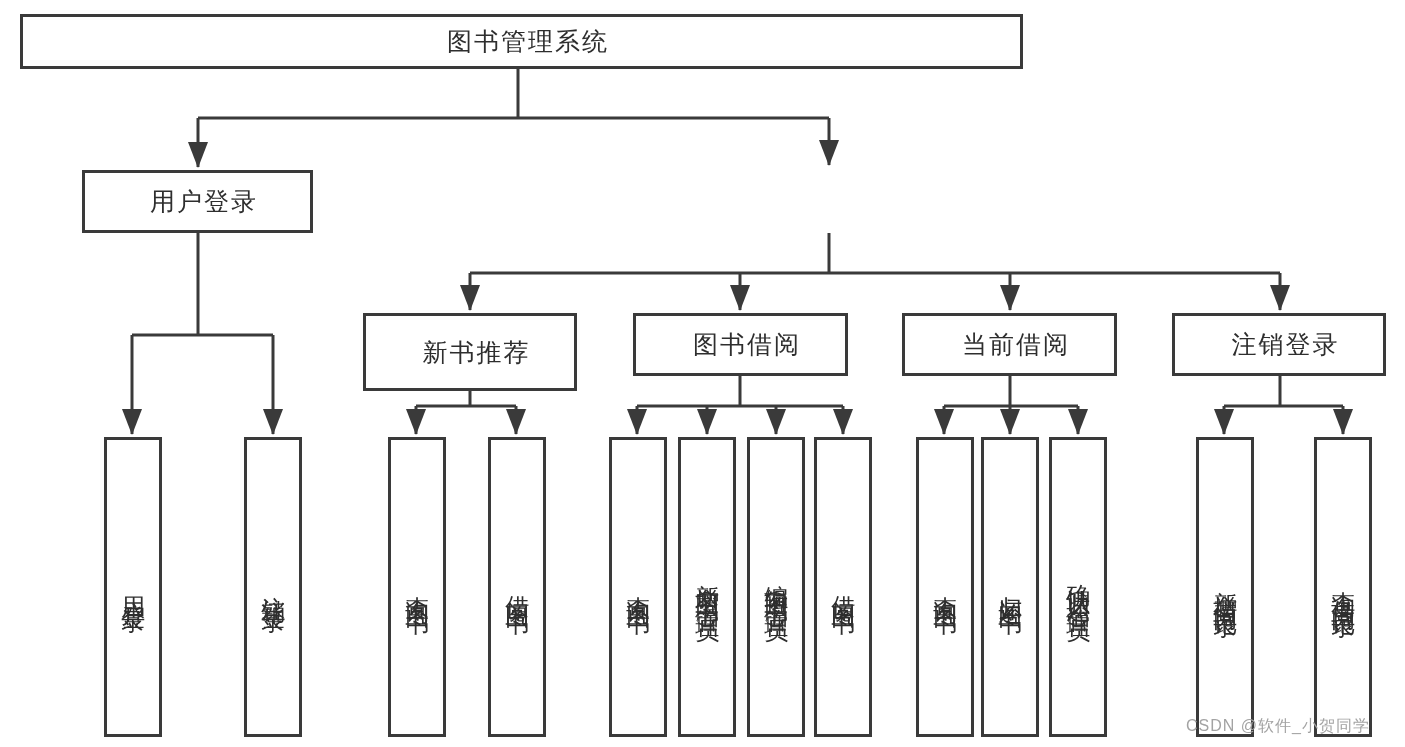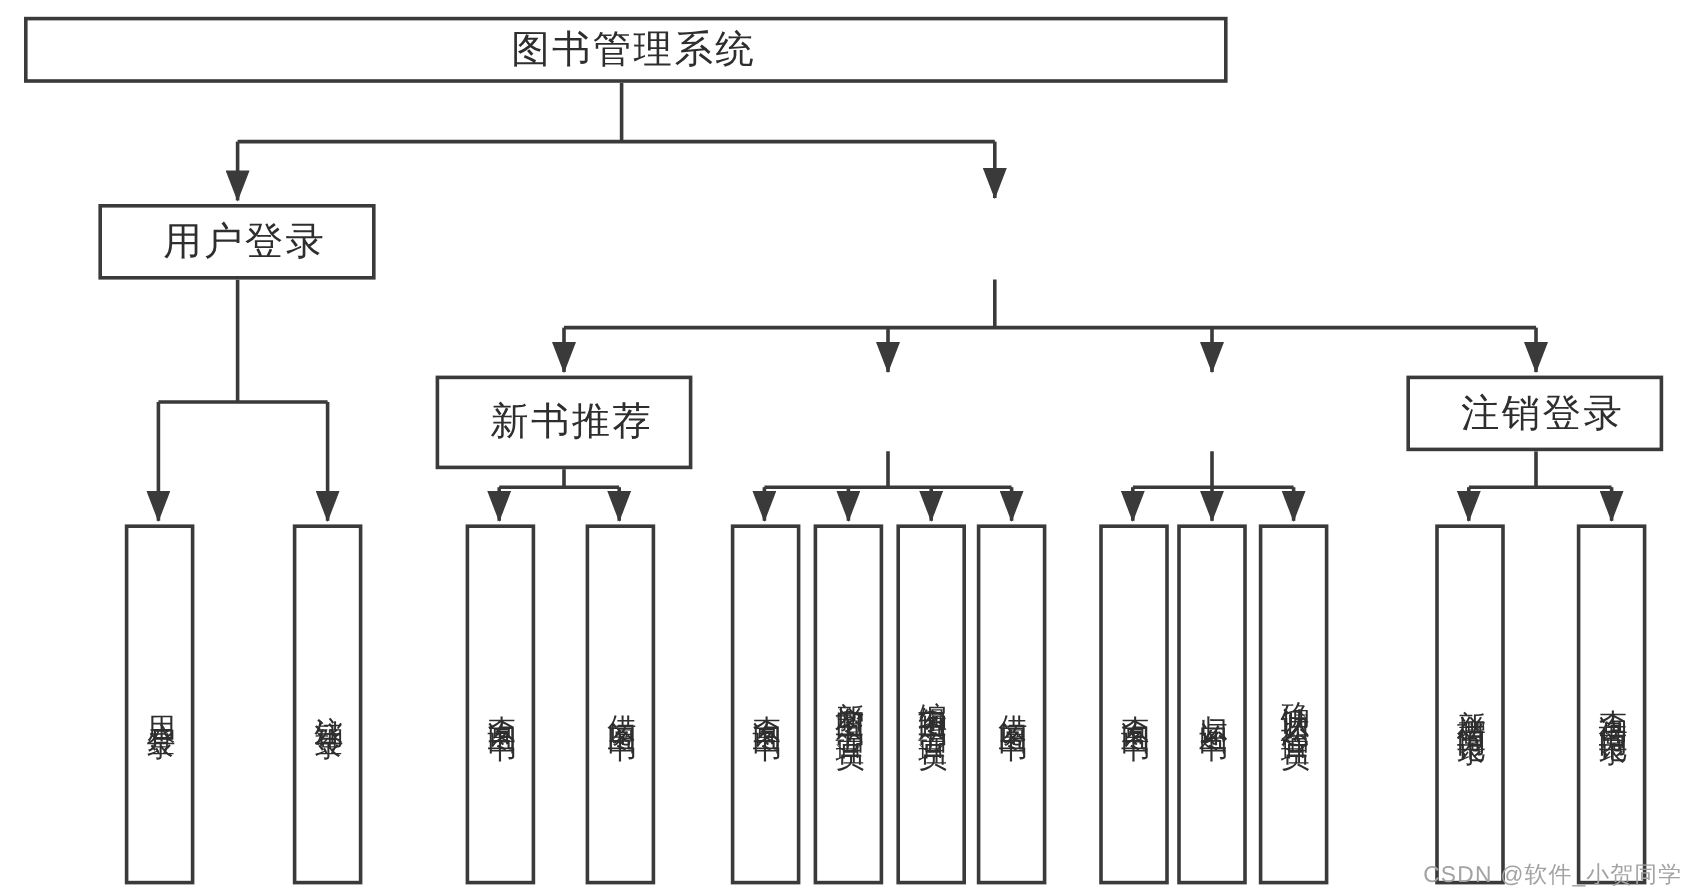--- a/index.html
+++ b/index.html
@@ -16,34 +16,34 @@
   .node {
     position: absolute;
     box-sizing: border-box;
     border: 3px solid #3a3a3a;
     background: #ffffff;
     display: flex;
     align-items: center;
     justify-content: center;
     color: #2e2e2e;
   }
-  .hbox { font-size: 32px; letter-spacing: 2px; padding-left: 13px; }
+  .hbox { font-size: 25px; letter-spacing: 2px; padding-left: 13px; }
   .vbox span {
     writing-mode: vertical-rl;
     text-orientation: mixed;
     font-size: 24px;
     letter-spacing: 5px;
     line-height: 1.1;
     white-space: nowrap;
   }
   .watermark {
     position: absolute;
     left: 1186px;
     top: 716px;
-    font-size: 19px;
+    font-size: 16px;
     color: #a3a3a3;
     letter-spacing: 1px;
     z-index: 5;
     white-space: nowrap;
   }
 </style>
 </head>
 <body>
 
 <div class="canvas">
@@ -88,20 +88,22 @@
 
     <line class="ln" x1="1224" y1="406" x2="1224" y2="434" marker-end="url(#arrow)"></line>
     <line class="ln" x1="1343" y1="406" x2="1343" y2="434" marker-end="url(#arrow)"></line>
   </svg>
 
   <div class="node hbox" style="left:20px; top:14px; width:1003px; height:55px;">图书管理系统</div>
 
   <div class="node hbox" style="left:82px; top:170px; width:231px; height:63px;">用户登录</div>
 
   <div class="node hbox" style="left:363px; top:313px; width:214px; height:78px;">新书推荐</div>
+  <div class="node hbox" style="left:633px; top:313px; width:215px; height:63px;">图书借阅</div>
+  <div class="node hbox" style="left:902px; top:313px; width:215px; height:63px;">当前借阅</div>
   <div class="node hbox" style="left:1172px; top:313px; width:214px; height:63px;">注销登录</div>
 
   <div class="node vbox" style="left:104px; top:437px; width:58px; height:300px;">
     <span>用户登录</span>
   </div>
   <div class="node vbox" style="left:244px; top:437px; width:58px; height:300px;">
     <span>注销登录</span>
   </div>
 
   <div class="node vbox" style="left:388px; top:437px; width:58px; height:300px;">

